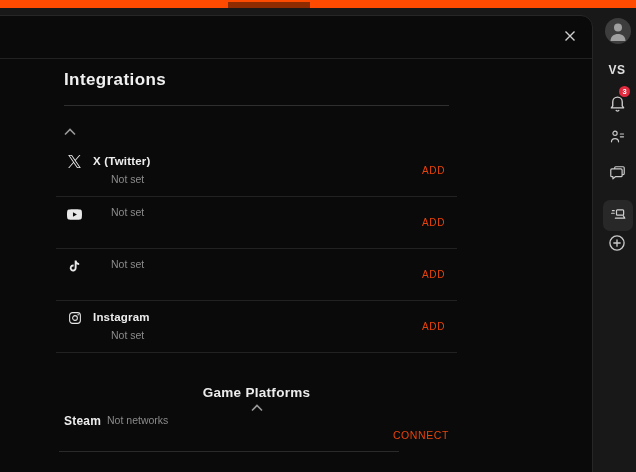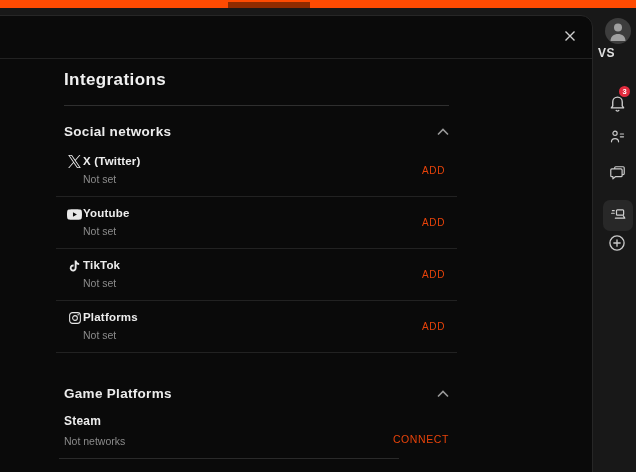--- a/index.html
+++ b/index.html
@@ -28,55 +28,55 @@
   .modal-body{padding-left:77px;}
   .page-title{
     margin-top:12px;height:18px;line-height:18px;
     font-size:17px;font-weight:bold;color:#f0f0f0;letter-spacing:.4px;
   }
   .divider-main{width:385px;height:1px;background:#2f2f2f;margin-top:16px;}
   .section-header{
     width:385px;margin-top:17px;height:16px;
     display:flex;justify-content:space-between;align-items:center;
   }
-  .section-header.gap-lg{margin-top:32px;}
+  .section-header.gap-lg{margin-top:32px;flex-direction:column;}
   .section-title{font-size:13.5px;font-weight:bold;color:#ececec;letter-spacing:.3px;}
   .chev-btn{background:none;border:none;padding:0;cursor:pointer;display:flex;align-items:center;}
 
   .list{width:401px;margin-left:-8px;margin-top:6px;}
   .row{
-    display:flex;align-items:flex-start;
+    display:flex;align-items:flex-start;gap:10px;
     height:52px;padding:0 12px 0 10px;border-bottom:1px solid #222;
     box-sizing:border-box;
   }
   .row-icon{width:17px;display:flex;justify-content:center;margin-top:10px;flex:none;}
   .row-main{flex:1;display:flex;flex-direction:column;gap:5px;padding-top:9px;}
   .row-name{font-size:11.5px;font-weight:bold;color:#ededed;line-height:14px;letter-spacing:.2px;}
-  .row-status{font-size:10.5px;color:#8b8b8b;line-height:13px;}
+  .row-status{font-size:10.5px;color:#8b8b8b;line-height:13px;margin-left:18px;}
   .action-btn{
     background:none;border:none;padding:0;cursor:pointer;
     font-family:inherit;font-size:10px;font-weight:normal;color:#e8430a;
     letter-spacing:.6px;align-self:center;
   }
   .plain-row{width:385px;margin-top:13px;display:flex;align-items:flex-start;}
-  .plain-main{flex:1;display:flex;flex-direction:column;gap:6px;}
+  .plain-main{flex:1;display:flex;gap:6px;}
   .plain-name{font-size:12px;font-weight:bold;color:#ededed;line-height:15px;letter-spacing:.2px;}
   .plain-status{font-size:10.5px;color:#8b8b8b;line-height:13px;}
   .plain-row .action-btn{font-size:10.5px;margin-top:15px;}
   .divider-steam{width:340px;height:1px;background:#2a2a2a;margin-top:10px;margin-left:-5px;}
 
   
   .rail-item{position:absolute;background:none;border:none;padding:0;cursor:pointer;
     display:flex;align-items:center;justify-content:center;}
   .avatar{
     left:605px;top:18px;width:26px;height:26px;border-radius:50%;
     background:#3d3d3d;overflow:hidden;
   }
   .vs-label{
-    position:absolute;left:598px;top:46px;width:38px;
+    position:absolute;left:598px;top:63px;width:38px;text-align:center;
     font-size:12px;font-weight:bold;color:#e0e0e0;letter-spacing:.5px;
   }
   .bell-wrap{left:606px;top:94px;width:22px;height:22px;}
   .badge{
     position:absolute;left:619px;top:86px;width:11px;height:11px;border-radius:50%;
     background:#e22b3e;color:#fff;font-size:7.5px;font-weight:bold;
     display:flex;align-items:center;justify-content:center;z-index:4;
   }
   .contacts-wrap{left:608px;top:129px;width:18px;height:18px;}
   .chat-wrap{left:608px;top:166px;width:18px;height:18px;}
@@ -101,21 +101,20 @@
           </svg>
       </span>
     </button>
   </div>
 
   <div class="modal-body">
     <div class="page-title">Integrations</div>
     <div class="divider-main"></div>
 
     <div class="section-header">
-      <span class="section-title">Social networks</span>
       <button class="chev-btn">
         <span>
           <svg width="12" height="8" viewBox="0 0 12 8">
               <polyline points="1,6.5 6,1.5 11,6.5" stroke="#9a9a9a" stroke-width="1.6" fill="none"></polyline>
             </svg>
         </span>
       </button>
     </div>
 
     <div class="list">
@@ -133,49 +132,47 @@
         <button class="action-btn">ADD</button>
       </div>
 
       <div class="row">
         <span class="row-icon">
           <svg width="15" height="15" viewBox="0 0 24 24">
               <path fill="#e8e8e8" fill-rule="evenodd" d="M23.5 6.19a3.02 3.02 0 0 0-2.12-2.14C19.5 3.55 12 3.55 12 3.55s-7.5 0-9.38.5A3.02 3.02 0 0 0 .5 6.19C0 8.07 0 12 0 12s0 3.93.5 5.81a3.02 3.02 0 0 0 2.12 2.14c1.88.5 9.38.5 9.38.5s7.5 0 9.38-.5a3.02 3.02 0 0 0 2.12-2.14C24 15.93 24 12 24 12s0-3.93-.5-5.81zM9.55 15.57V8.43L15.82 12l-6.27 3.57z"></path>
             </svg>
         </span>
         <div class="row-main">
-          <span class="row-name">Youtube</span>
           <span class="row-status">Not set</span>
         </div>
         <button class="action-btn">ADD</button>
       </div>
 
       <div class="row">
         <span class="row-icon">
           <svg width="13" height="14" viewBox="0 0 24 24">
               <path fill="#e8e8e8" d="M19.59 6.69a4.83 4.83 0 0 1-3.77-4.25V2h-3.45v13.67a2.89 2.89 0 0 1-5.2 1.74 2.89 2.89 0 0 1 2.31-4.64c.27 0 .54.04.88.13V9.4a6.84 6.84 0 0 0-1-.05A6.33 6.33 0 0 0 5 20.1a6.34 6.34 0 0 0 10.86-4.43v-7a8.16 8.16 0 0 0 4.77 1.52v-3.4a4.85 4.85 0 0 1-1.04-.1z"></path>
             </svg>
         </span>
         <div class="row-main">
-          <span class="row-name">TikTok</span>
           <span class="row-status">Not set</span>
         </div>
         <button class="action-btn">ADD</button>
       </div>
 
       <div class="row">
         <span class="row-icon">
           <svg width="14" height="14" viewBox="0 0 24 24" fill="none">
               <rect x="2.8" y="2.8" width="18.4" height="18.4" rx="5" stroke="#e8e8e8" stroke-width="1.8"></rect>
               <circle cx="12" cy="12" r="4.1" stroke="#e8e8e8" stroke-width="1.8"></circle>
               <circle cx="17.4" cy="6.6" r="1.3" fill="#e8e8e8"></circle>
             </svg>
         </span>
         <div class="row-main">
-          <span class="row-name">Platforms</span>
+          <span class="row-name">Instagram</span>
           <span class="row-status">Not set</span>
         </div>
         <button class="action-btn">ADD</button>
       </div>
 
     </div>
 
     <div class="section-header gap-lg">
       <span class="section-title">Game Platforms</span>
       <button class="chev-btn">

